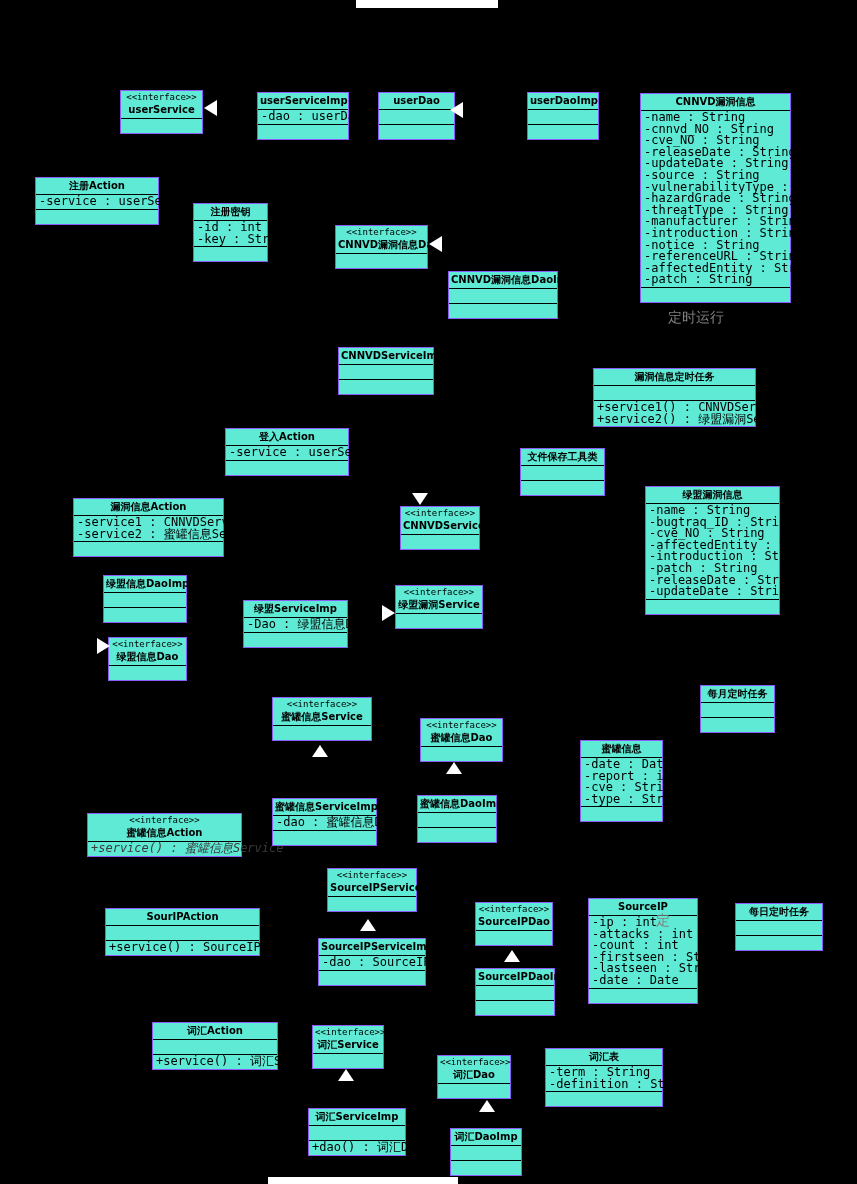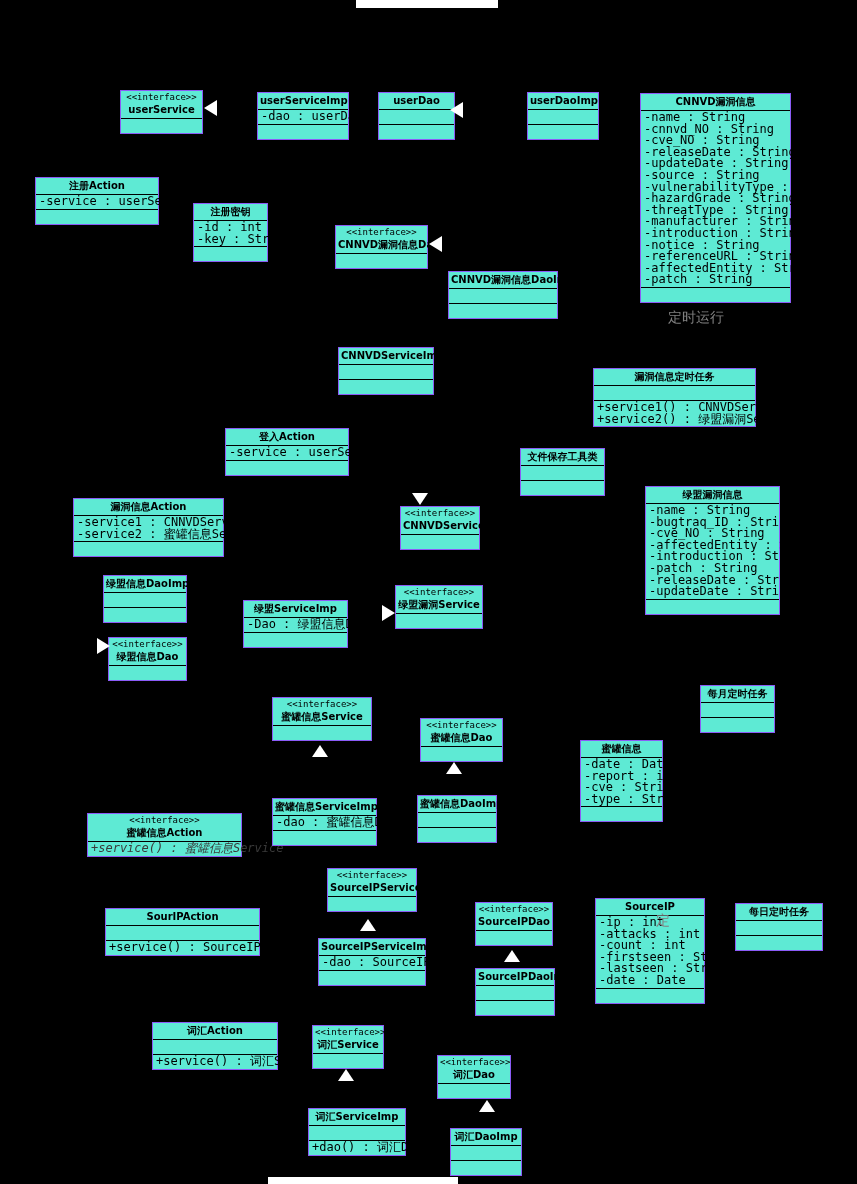--- a/index.html
+++ b/index.html
@@ -297,21 +297,21 @@
       </div>
       <div class="section"></div>
     </div>
     <div class="uml-class" style="left: 475px; top: 968px; width: 80px;">
       <div class="cls-header">
         <div class="cls-name">SourceIPDaoImp</div>
       </div>
       <div class="section"></div>
       <div class="section"></div>
     </div>
-    <div class="uml-class" style="left: 588px; top: 898px; width: 110px; margin-left: 7px;">
+    <div class="uml-class" style="left: 588px; top: 898px; width: 110px;">
       <div class="cls-header">
         <div class="cls-name">SourceIP</div>
       </div>
       <div class="section">
         <div class="member">-ip : int</div>
         <div class="member">-attacks : int</div>
         <div class="member">-count : int</div>
         <div class="member">-firstseen : String</div>
         <div class="member">-lastseen : String</div>
         <div class="member">-date : Date</div>
@@ -338,20 +338,30 @@
       <div class="cls-header">
         <div class="stereotype">&lt;&lt;interface&gt;&gt;</div>
         <div class="cls-name">词汇Service</div>
       </div>
       <div class="section"></div>
     </div>
     <div class="uml-class" style="left: 437px; top: 1055px; width: 74px;">
       <div class="cls-header">
         <div class="stereotype">&lt;&lt;interface&gt;&gt;</div>
         <div class="cls-name">词汇Dao</div>
+      </div>
+      <div class="section"></div>
+    </div>
+    <div class="uml-class" style="left: 545px; top: 1048px; width: 118px;">
+      <div class="cls-header">
+        <div class="cls-name">词汇表</div>
+      </div>
+      <div class="section">
+        <div class="member">-term : String</div>
+        <div class="member">-definition : String</div>
       </div>
       <div class="section"></div>
     </div>
     <div class="uml-class" style="left: 308px; top: 1108px; width: 98px;">
       <div class="cls-header">
         <div class="cls-name">词汇ServiceImp</div>
       </div>
       <div class="section"></div>
       <div class="section">
         <div class="member">+dao() : 词汇Dao</div>

